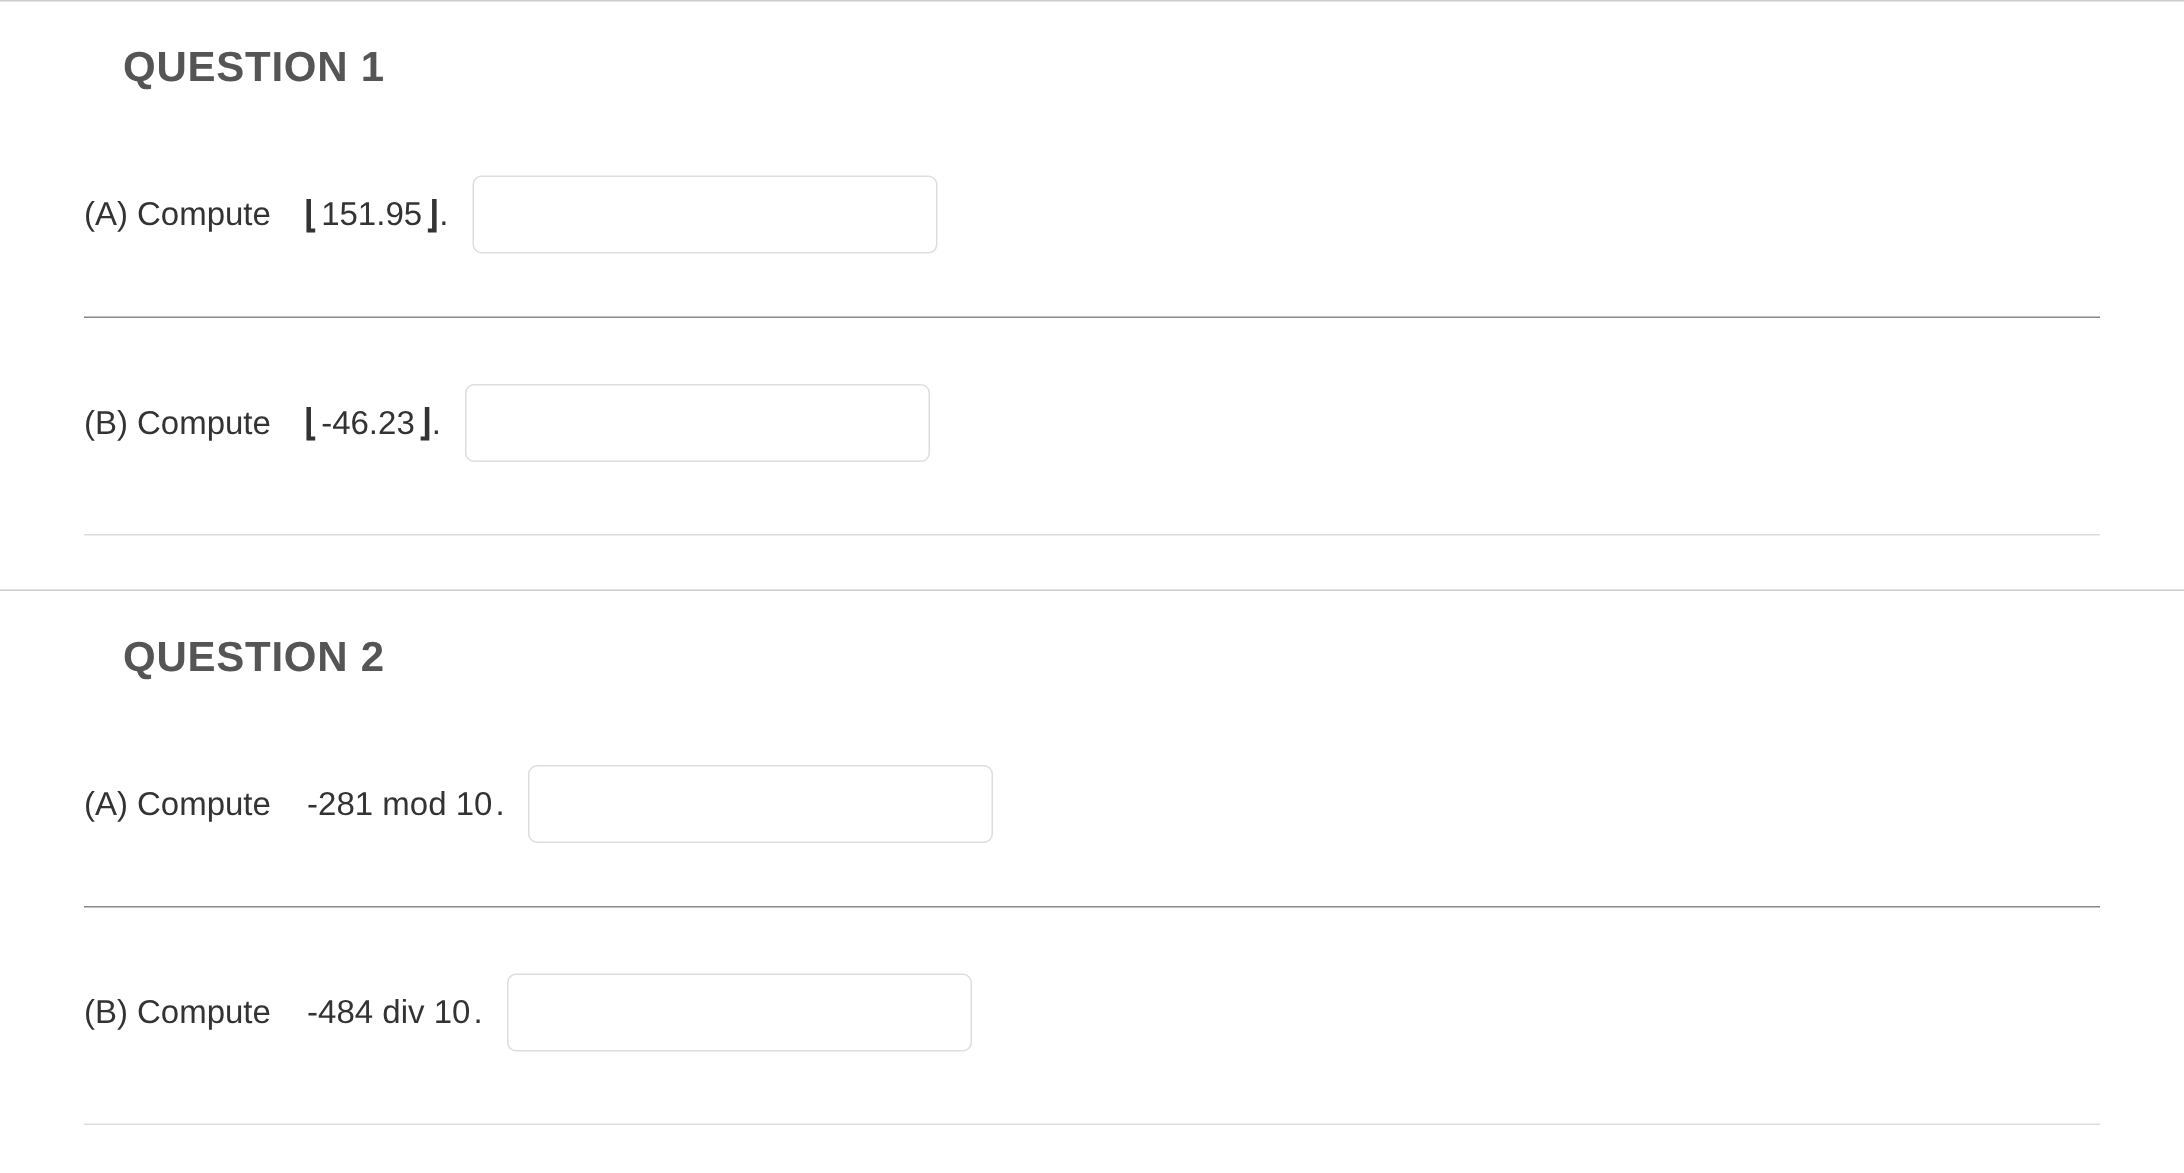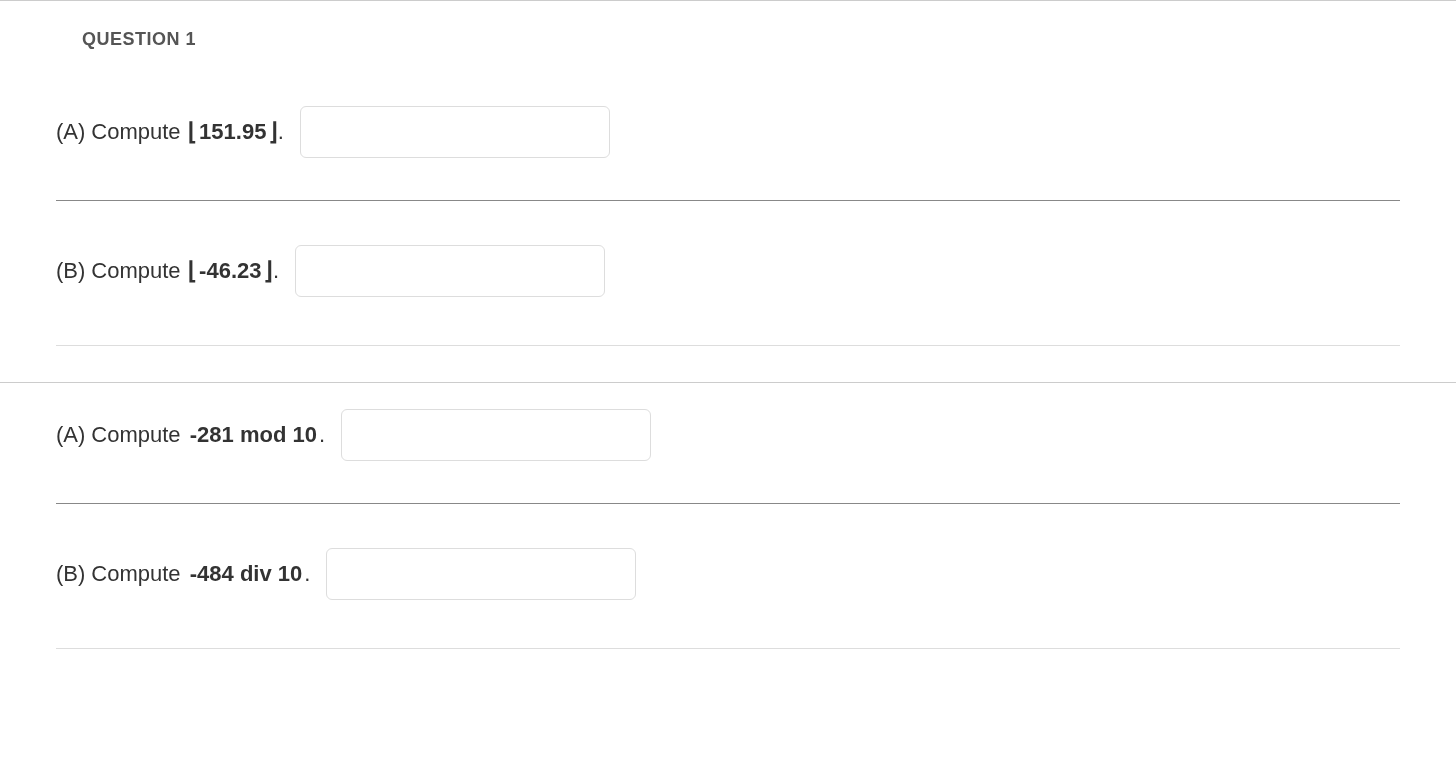--- a/index.html
+++ b/index.html
@@ -11,44 +11,44 @@
       font-family: -apple-system, BlinkMacSystemFont, "Segoe UI", Arial, sans-serif;
       background: #ffffff;
       color: #333;
       width: 1456px;
     }
     .question-block {
       border-top: 1px solid #ccc;
       padding: 0;
     }
     .question-header {
-      font-size: 18px;
+      font-size: 28px;
       font-weight: 700;
       color: #555;
       letter-spacing: 0.5px;
       padding: 28px 0 30px 82px;
     }
     .question-content {
       padding: 0 56px 36px 56px;
     }
     .part {
       padding: 26px 0 36px 0;
       display: flex;
       align-items: center;
       font-size: 22px;
       color: #333;
     }
     .part-label {
       margin-right: 6px;
     }
     .part-text {
-      margin-right: 1px;
+      margin-right: 16px;
     }
     .part-math {
-      font-weight: 700;
+      font-weight: 400;
       margin: 0 2px;
     }
     .floor-left, .floor-right {
       font-weight: 700;
       font-size: 24px;
     }
     .part-period {
       margin-right: 10px;
     }
     .answer-input {
@@ -96,20 +96,21 @@
       <span class="part-math">-46.23</span>
       <span class="floor-right">⌋</span>
       <span class="part-period">.</span>
       <input type="text" class="answer-input" style="">
     </div>
     <hr class="end-divider">
   </div>
 </div>
 
 <div class="question-block">
+  <div class="question-header">QUESTION 2</div>
   <div class="question-content">
     <div class="part">
       <span class="part-label">(A)</span>
       <span class="part-text">Compute</span>
       <span>&nbsp;</span>
       <span class="part-math">-281 mod 10</span>
       <span class="part-period">.</span>
       <input type="text" class="answer-input" style="">
     </div>
     <hr class="divider">

